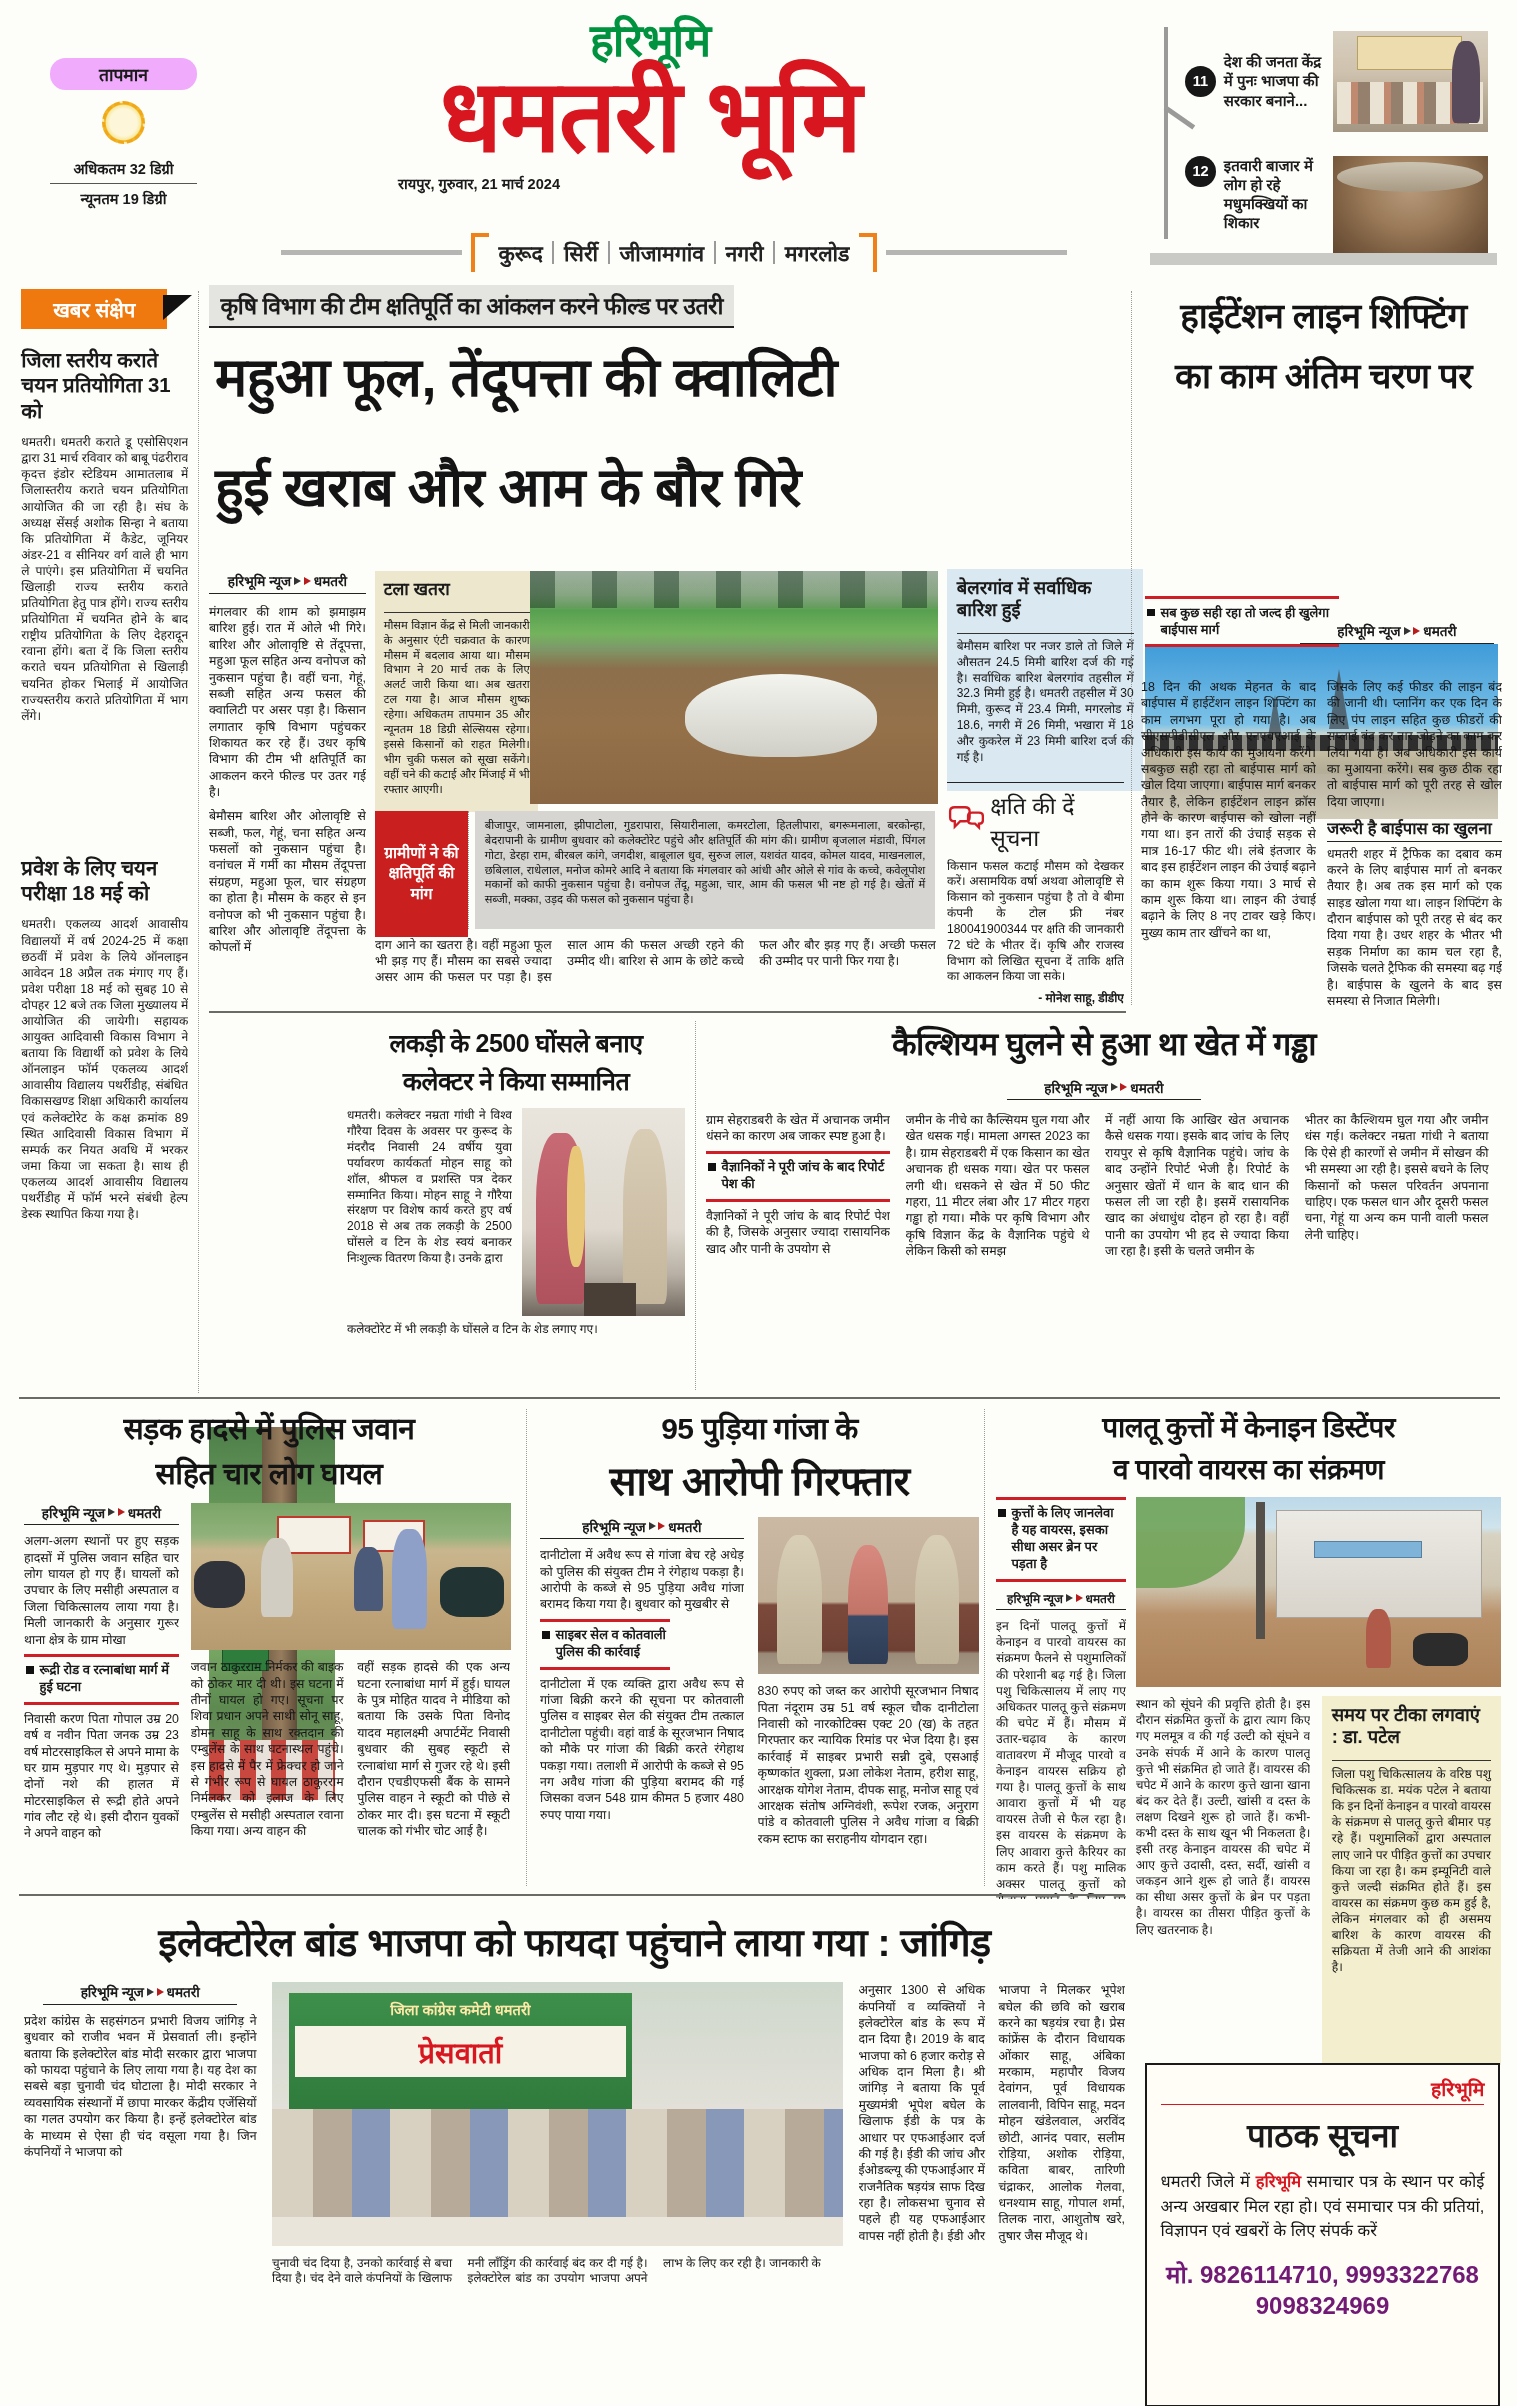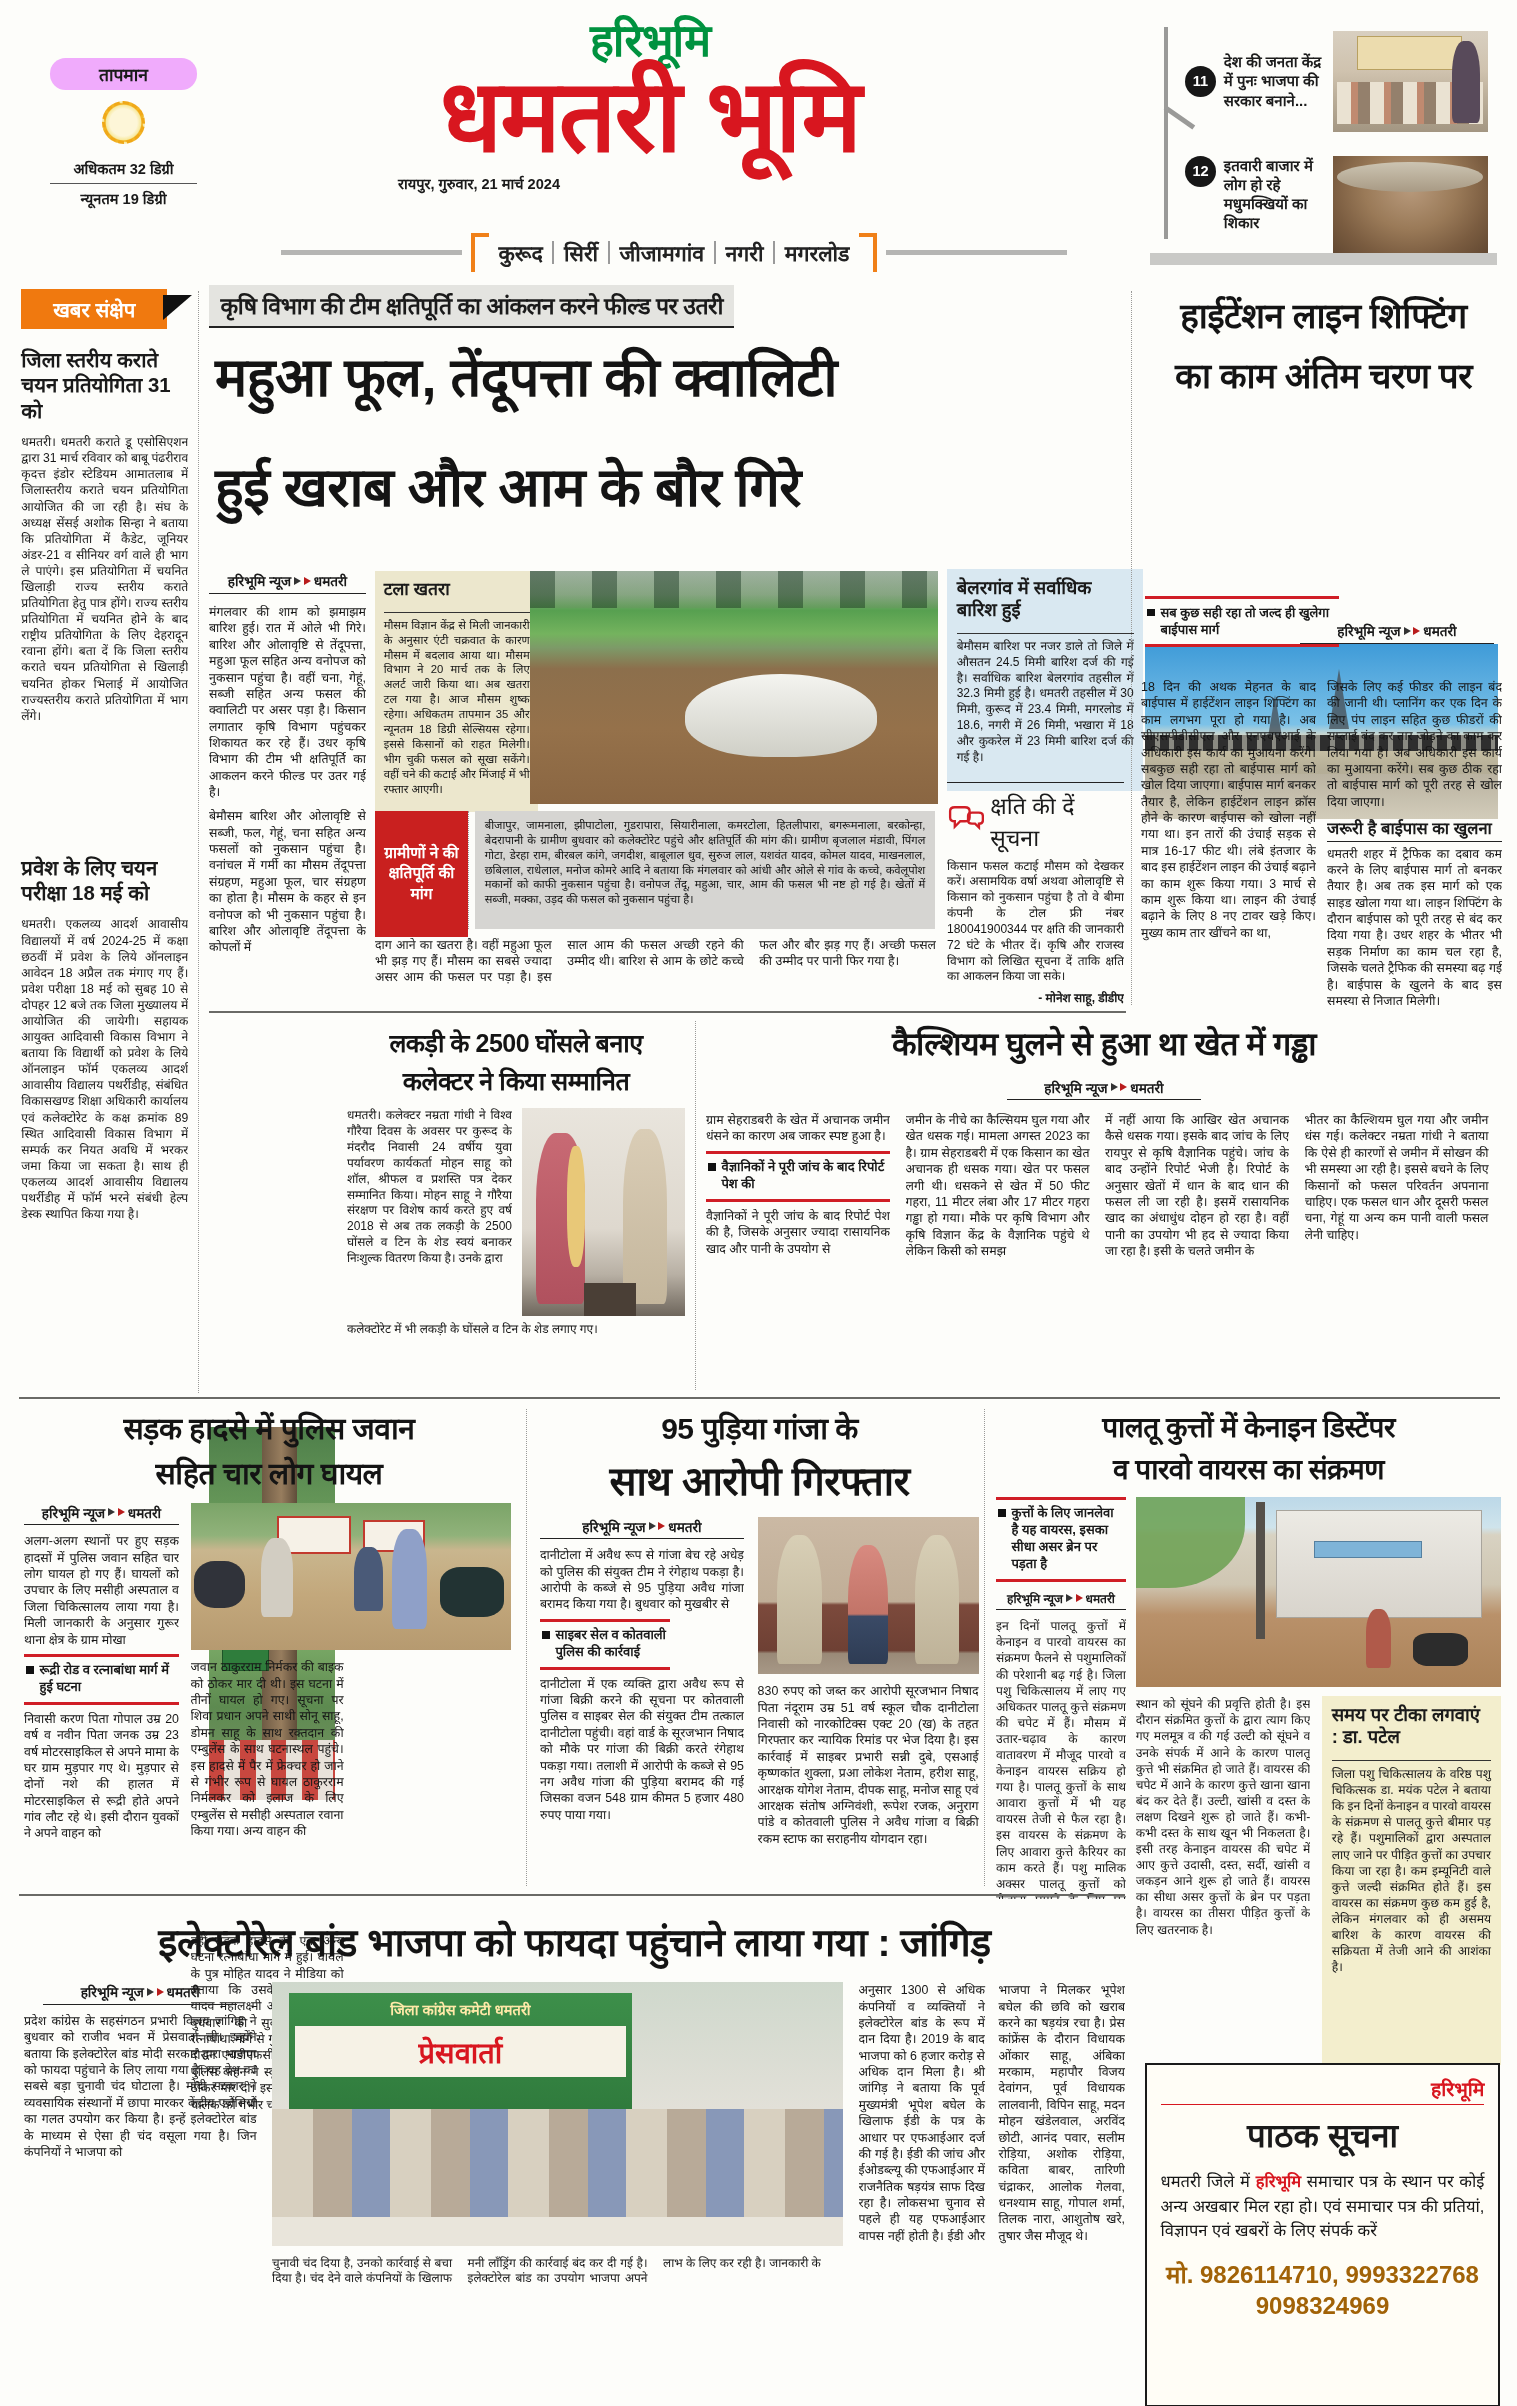--- a/index.html
+++ b/index.html
@@ -79,21 +79,21 @@
   .bracketL{width:13.6px;height:35px;border-left:4.9px solid #f08018;border-top:4.9px solid #f08018;}
   .bracketR{width:13.6px;height:35px;border-right:4.9px solid #f08018;border-top:4.9px solid #f08018;}
   .navitem{font-weight:900;font-size:21.3px;color:#222;}
   .navsep{width:1.9px;height:23px;background:#9a9a9a;align-self:center;}
   .tcirc{width:31px;height:31px;border-radius:50%;background:#171717;color:#fff;font-weight:bold;font-size:14.6px;display:flex;align-items:center;justify-content:center;}
   .ttext{font-weight:bold;font-size:15px;line-height:1.28;color:#1c1c1c;}
   .vdot{border-left:1.9px dotted #9a9a98;}
   .hrule{background:#6a6a66;height:1.9px;}
   .kicker{display:inline-block;background:#e4e4e0;border-bottom:2.9px solid #222;font-weight:900;font-size:23px;padding:3.9px 11.6px 4.9px 11.6px;letter-spacing:-0.5px;}
   .attr{text-align:right;font-weight:bold;font-size:12px;margin-top:3.9px;}
-  .phones{color:#a16207;font-weight:900;text-align:center;line-height:1.3;}
+  .phones{color:#701a75;font-weight:900;text-align:center;line-height:1.3;}
 </style>
 </head>
 <body>
 
 <div id="page">
 
   <div class="abs" style="left:50px;top:58px;width:147px;">
     <div class="wpill">तापमान</div>
     <div style="text-align:center;margin-top:11.6px;"><span class="sun"></span></div>
     <div style="text-align:center;font-weight:bold;font-size:14.6px;margin-top:9.7px;border-bottom:1.9px solid #555;padding-bottom:4.9px;">अधिकतम 32 डिग्री</div>
@@ -310,21 +310,21 @@
       <div style="width:320px;">
         <div class="photo ph-accident" style="width:320px;height:147px;">
           <div class="sgn1"></div>
           <div class="sgn2"></div>
           <div class="bk1"></div>
           <div class="bk2"></div>
           <div class="pr1"></div>
           <div class="pr2"></div>
           <div class="pr3"></div>
         </div>
-        <div style="display:flex;gap:13.6px;margin-top:9.7px;flex-direction:column;">
+        <div style="display:flex;gap:13.6px;margin-top:9.7px;">
           <div class="jt clip" style="width:153px;height:260px;font-size:12.4px;">जवान ठाकुरराम निर्मकर की बाइक को ठोकर मार दी थी। इस घटना में तीनों घायल हो गए। सूचना पर शिवा प्रधान अपने साथी सोनू साहू, डोमन साहू के साथ रक्तदान की एम्बुलेंस के साथ घटनास्थल पहुंचे। इस हादसे में पैर में फ्रेक्चर हो जाने से गंभीर रूप से घायल ठाकुरराम निर्मलकर को इलाज के लिए एम्बुलेंस से मसीही अस्पताल रवाना किया गया। अन्य वाहन की</div>
           <div class="jt clip" style="width:153px;height:260px;font-size:12.4px;">वहीं सड़क हादसे की एक अन्य घटना रत्नाबांधा मार्ग में हुई। घायल के पुत्र मोहित यादव ने मीडिया को बताया कि उसके पिता विनोद यादव महालक्ष्मी अपार्टमेंट निवासी बुधवार की सुबह स्कूटी से रत्नाबांधा मार्ग से गुजर रहे थे। इसी दौरान एचडीएफसी बैंक के सामने पुलिस वाहन ने स्कूटी को पीछे से ठोकर मार दी। इस घटना में स्कूटी चालक को गंभीर चोट आई है।</div>
         </div>
       </div>
     </div>
   </div>
 
   <div class="abs vdot" style="left:526px;top:1409px;height:477px;"></div>
 
   <div class="abs" style="left:540px;top:1407px;width:439px;">

